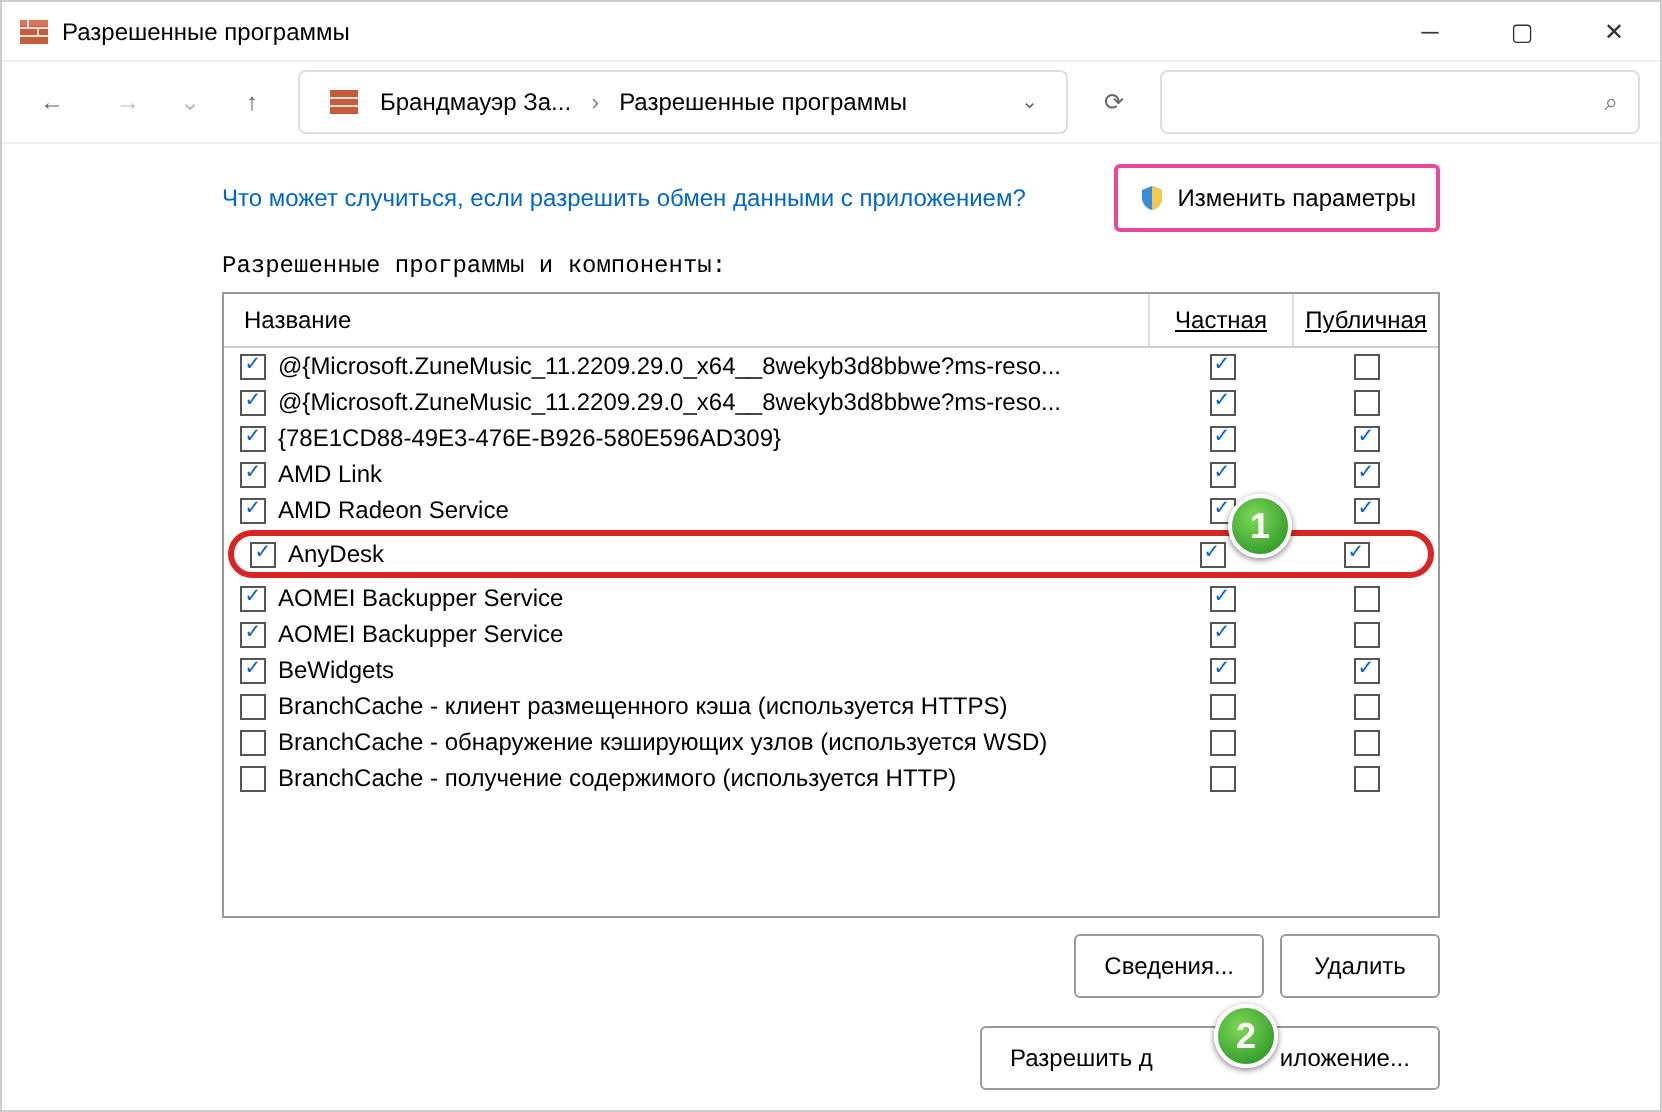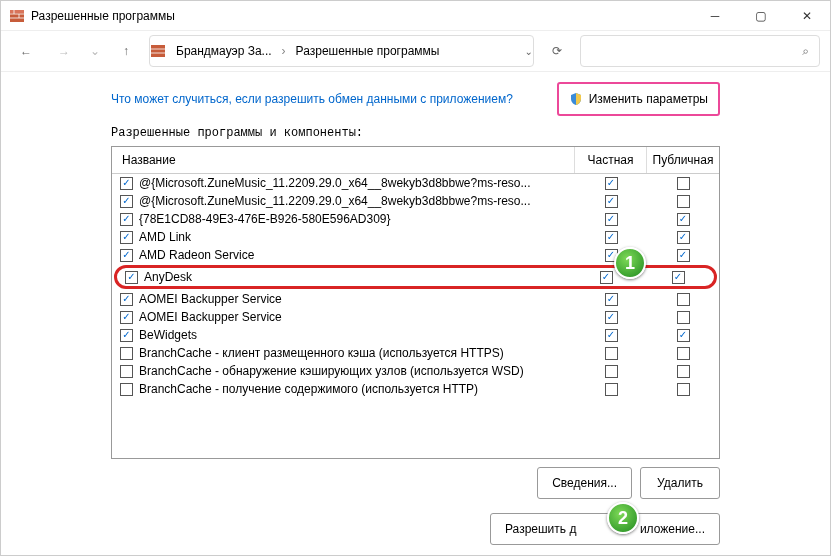--- a/index.html
+++ b/index.html
@@ -28,21 +28,21 @@
   height: 42px; display: flex; align-items: center; padding: 4px 10px; gap: 8px;
   border-bottom: 1px solid #eee;
 }
 .nav-btn {
   width: 30px; height: 30px; display: flex; align-items: center; justify-content: center;
   color: #666; border-radius: 4px;
 }
 .nav-btn.dim { color: #bbb; }
 .breadcrumb {
   flex: 1; display: flex; align-items: center; gap: 10px;
-  height: 32px; border: 1px solid #ddd; border-radius: 4px; padding: 0 0;
+  height: 32px; border: 1px solid #ddd; border-radius: 4px; padding: 0 14px;
 }
 .breadcrumb .bc { color: #000; }
 .breadcrumb .sep { color: #888; }
 .bc-drop { color: #666; font-size: 10px; margin-left: auto; }
 .search {
   width: 240px; height: 32px; border: 1px solid #ddd; border-radius: 4px;
   display: flex; align-items: center; justify-content: flex-end; padding-right: 10px; color: #777;
 }
 .content {
   flex: 1; padding: 10px 110px 12px 110px; display: flex; flex-direction: column;
@@ -52,21 +52,21 @@
 .change-btn {
   border: 2px solid #ec4899; border-radius: 3px; padding: 8px 10px; display: flex; align-items: center; gap: 6px;
   background: #fff;
 }
 .section-label { margin-bottom: 6px; font-family: Liberation Mono, monospace; }
 .list-box {
   border: 1px solid #999; height: 313px; display: flex; flex-direction: column;
 }
 .list-head { display: flex; border-bottom: 1px solid #ccc; }
 .list-head .col-name { flex: 1; padding: 6px 10px; border-right: 1px solid #ddd; }
-.list-head .col { width: 72px; text-align: center; padding: 6px 4px; border-right: 1px solid #ddd; }
+.list-head .col { width: 72px; text-align: center; padding: 6px 4px; border-right: 1px solid #ddd; text-decoration: underline; }
 .list-head .col:last-child { border-right: none; }
 .list-body { flex: 1; overflow: hidden; }
 .row { display: flex; align-items: center; height: 18px; }
 .row.highlight {
   border: 3px solid #d92424; border-radius: 14px; margin: 1px 2px; height: 24px;
 }
 .cell-name { flex: 1; display: flex; align-items: center; gap: 6px; padding-left: 8px; overflow: hidden; white-space: nowrap; text-overflow: ellipsis; }
 .cell-chk { width: 72px; display: flex; justify-content: center; }
 .chk {
   width: 13px; height: 13px; border: 1px solid #555; display: inline-flex;

